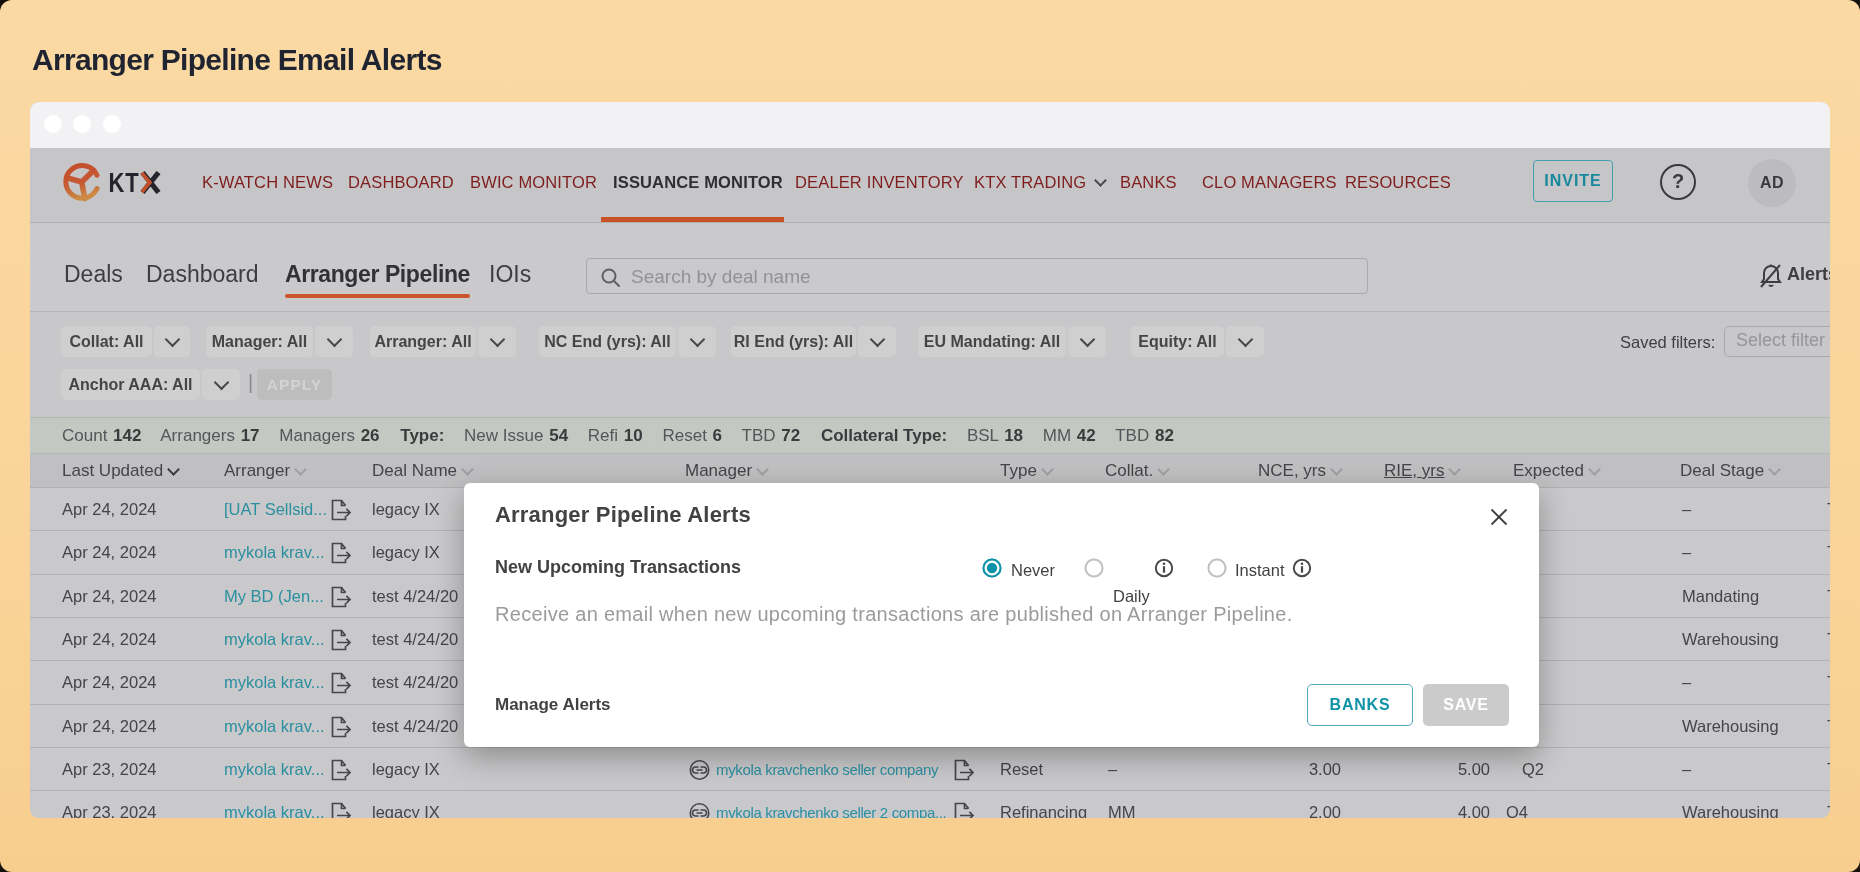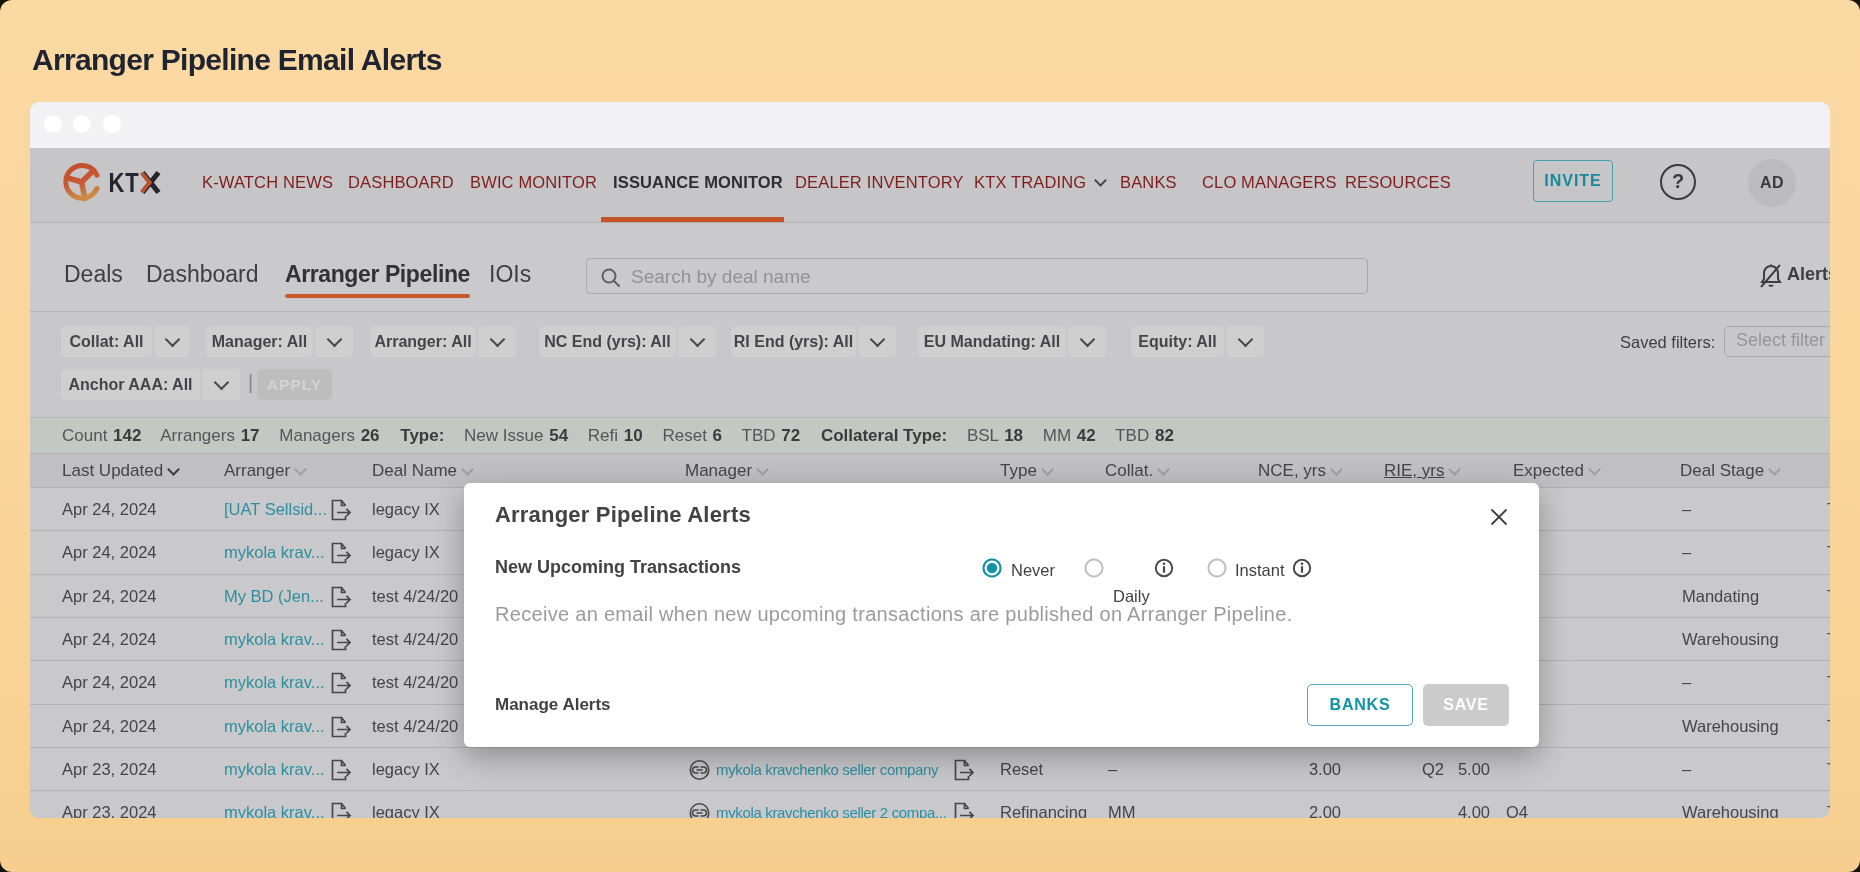--- a/index.html
+++ b/index.html
@@ -285,21 +285,21 @@
     <div class="cell teal" style="left:686px;font-size:15px;letter-spacing:-0.35px;">mykola kravchenko seller company</div>
     <svg style="position:absolute;left:922px;top:10px;" width="26" height="24" viewBox="0 0 26 24">
   <path d="M16.5 7.5 L12.5 2.5 H3.5 V21.5 H16.5 V18" fill="none" stroke="#47474A" stroke-width="1.7"></path>
   <path d="M12.5 2.5 v5 h4" fill="none" stroke="#47474A" stroke-width="1.7"></path>
   <path d="M8 14.5 h13 m-3.6 -3.6 l3.6 3.6 -3.6 3.6" fill="none" stroke="#47474A" stroke-width="1.7"></path>
 </svg>
     <div class="cell" style="left:970px;">Reset</div>
     <div class="cell" style="left:1078px;">–</div>
     <div class="cell" style="left:1231px;width:80px;text-align:right;">3.00</div>
     <div class="cell" style="left:1380px;width:80px;text-align:right;">5.00</div>
-    <div class="cell" style="left:1392px;">Q2</div>
+    <div class="cell" style="left:1492px;">Q2</div>
         </div>
         <div class="row" style="top:688.0999999999999px;">
           <div class="cell" style="left:32px;">Apr 23, 2024</div>
     <div class="cell teal trunc" style="left:194px;width:112px;">mykola krav...</div>
     <svg style="position:absolute;left:299px;top:10px;" width="26" height="24" viewBox="0 0 26 24">
   <path d="M16.5 7.5 L12.5 2.5 H3.5 V21.5 H16.5 V18" fill="none" stroke="#47474A" stroke-width="1.7"></path>
   <path d="M12.5 2.5 v5 h4" fill="none" stroke="#47474A" stroke-width="1.7"></path>
   <path d="M8 14.5 h13 m-3.6 -3.6 l3.6 3.6 -3.6 3.6" fill="none" stroke="#47474A" stroke-width="1.7"></path>
 </svg>
     <div class="cell" style="left:342px;">legacy IX</div>

